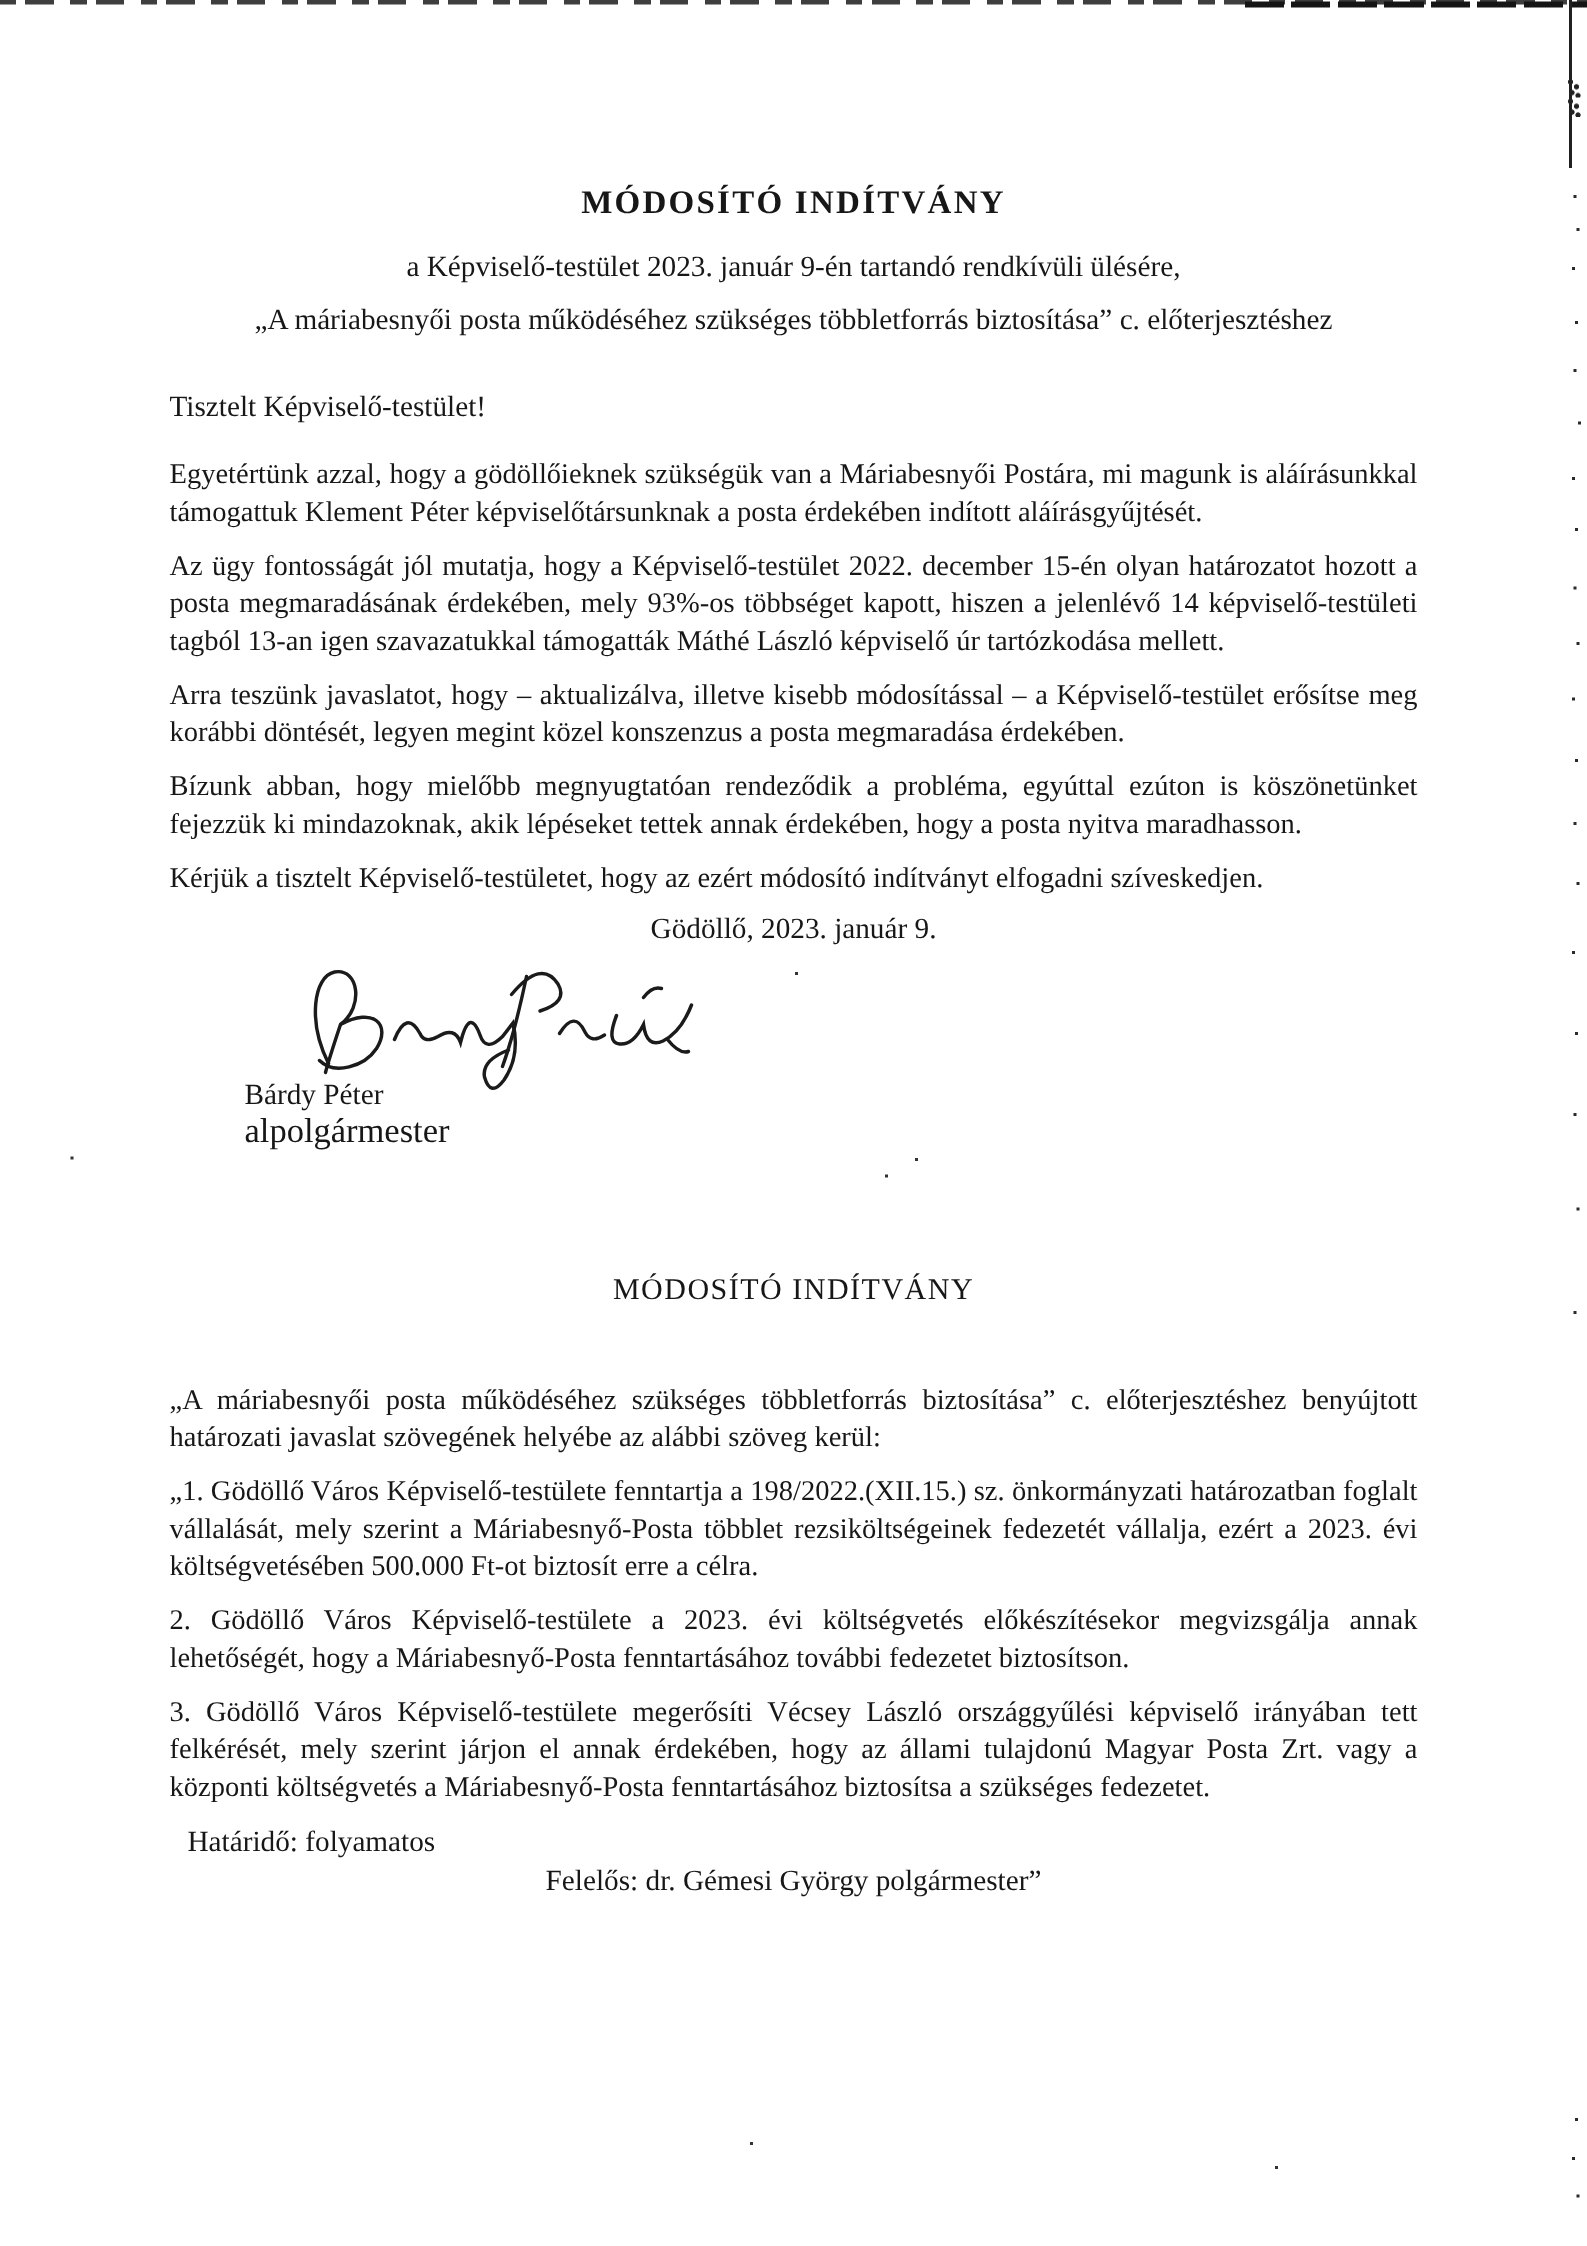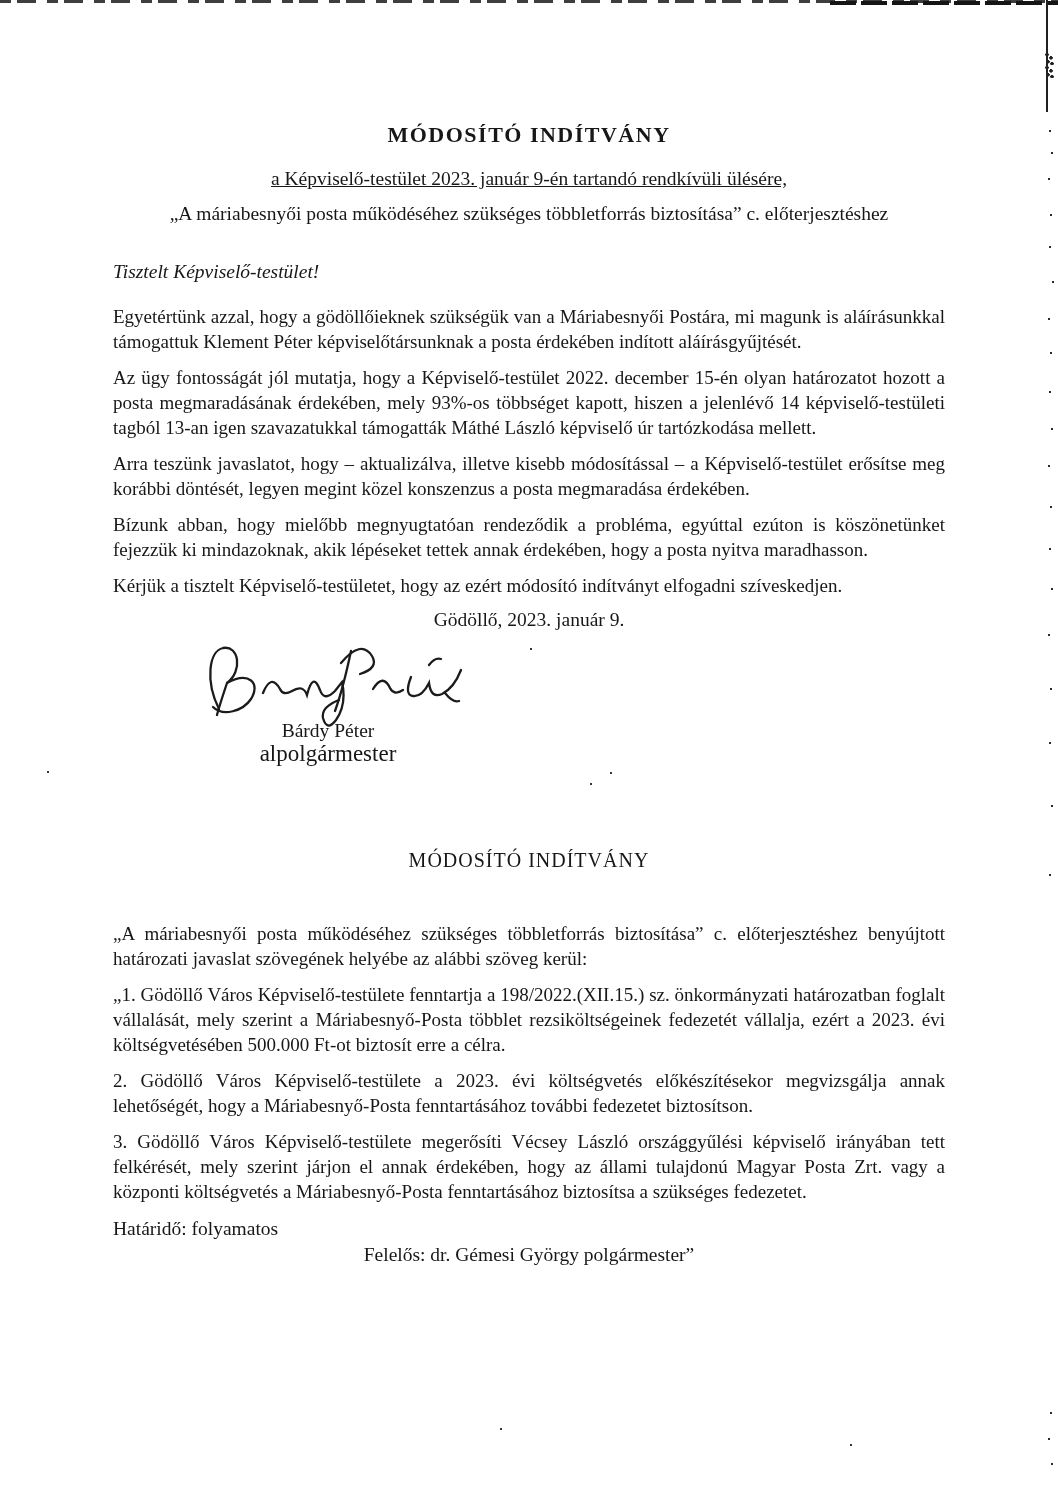--- a/index.html
+++ b/index.html
@@ -60,47 +60,47 @@
       610px 772px #333, 590px 783px #333;
   }
   
   h1.doc-title {
     margin: 0 0 20px 0;
     text-align: center;
     font-size: 22px; font-weight: bold;
     letter-spacing: 1.5px;
   }
   .center { text-align: center; }
-  .sub1 { margin: 12px 0 13px 0; font-size: 19.5px; text-decoration: underline; }
+  .sub1 { margin: 12px 0 13px 0; font-size: 19.5px; }
   .sub2 { margin: 0 0 36px 0; font-size: 19.5px; }
-  .salutation { margin: 0 0 21px 0; font-size: 19.5px; font-style: italic; }
+  .salutation { margin: 0 0 21px 0; font-size: 19.5px; }
   p.body {
     margin: 0 0 11px 0;
     font-size: 19px; line-height: 25px;
     text-align: justify;
   }
   .dateline { margin: 2px 0 0 0; font-size: 19.5px; text-align: center; }
   
   .sig-row {
     display: flex; justify-content: space-between;
     margin: 4px 40px 0 50px;
   }
-  .sig-col { width: 330px; text-align: center; }
+  .sig-col { width: 330px; text-align: left; }
   .sig-col svg { display: block; margin: 0 auto -8px auto; }
   .sig-name { font-size: 19.5px; line-height: 23px; }
   .sig-role { font-size: 23px; line-height: 23px; }
   
   h2.amend-title {
     margin: 84px 0 0 0;
     text-align: center;
     font-size: 20px; font-weight: normal;
     letter-spacing: 1px;
   }
   p.intro { margin: 49px 0 11px 0; }
-  .meta { margin: 12px 0 0 0; font-size: 19.5px; line-height: 26px; }
+  .meta { margin: 12px 0 0 12px; font-size: 19.5px; line-height: 26px; }
   .meta + .meta { margin: 0; text-align: center; }
 </style>
 </head>
 <body>
 
 <div class="page">
 
   <div class="artifact top-edge"></div>
   <div class="artifact top-edge-right"></div>
   <div class="artifact right-line"></div>

